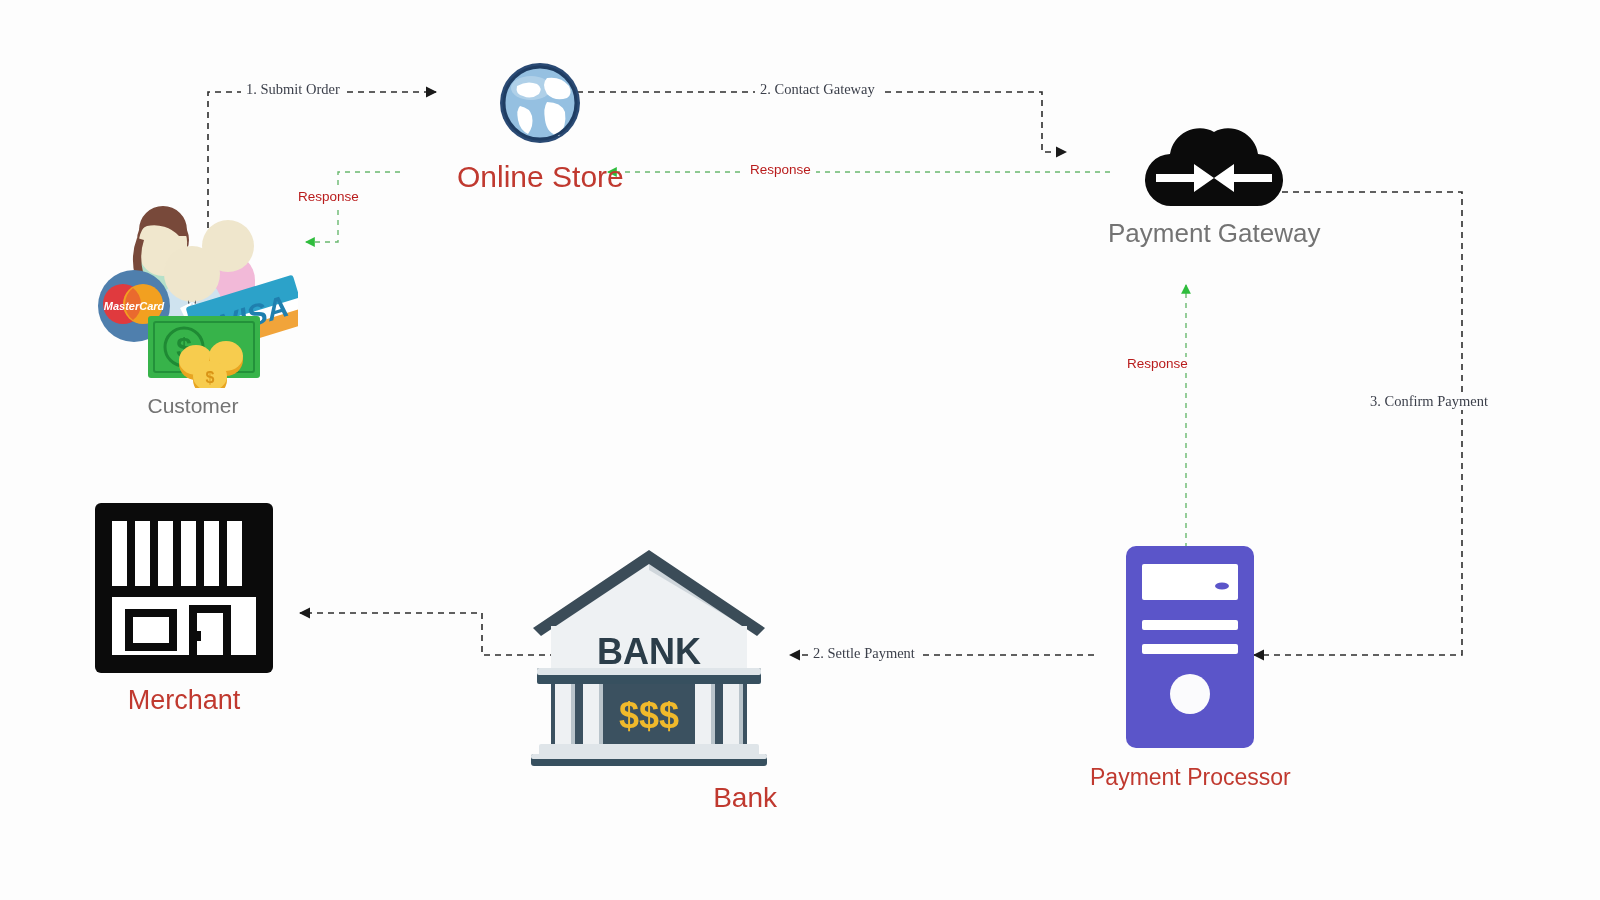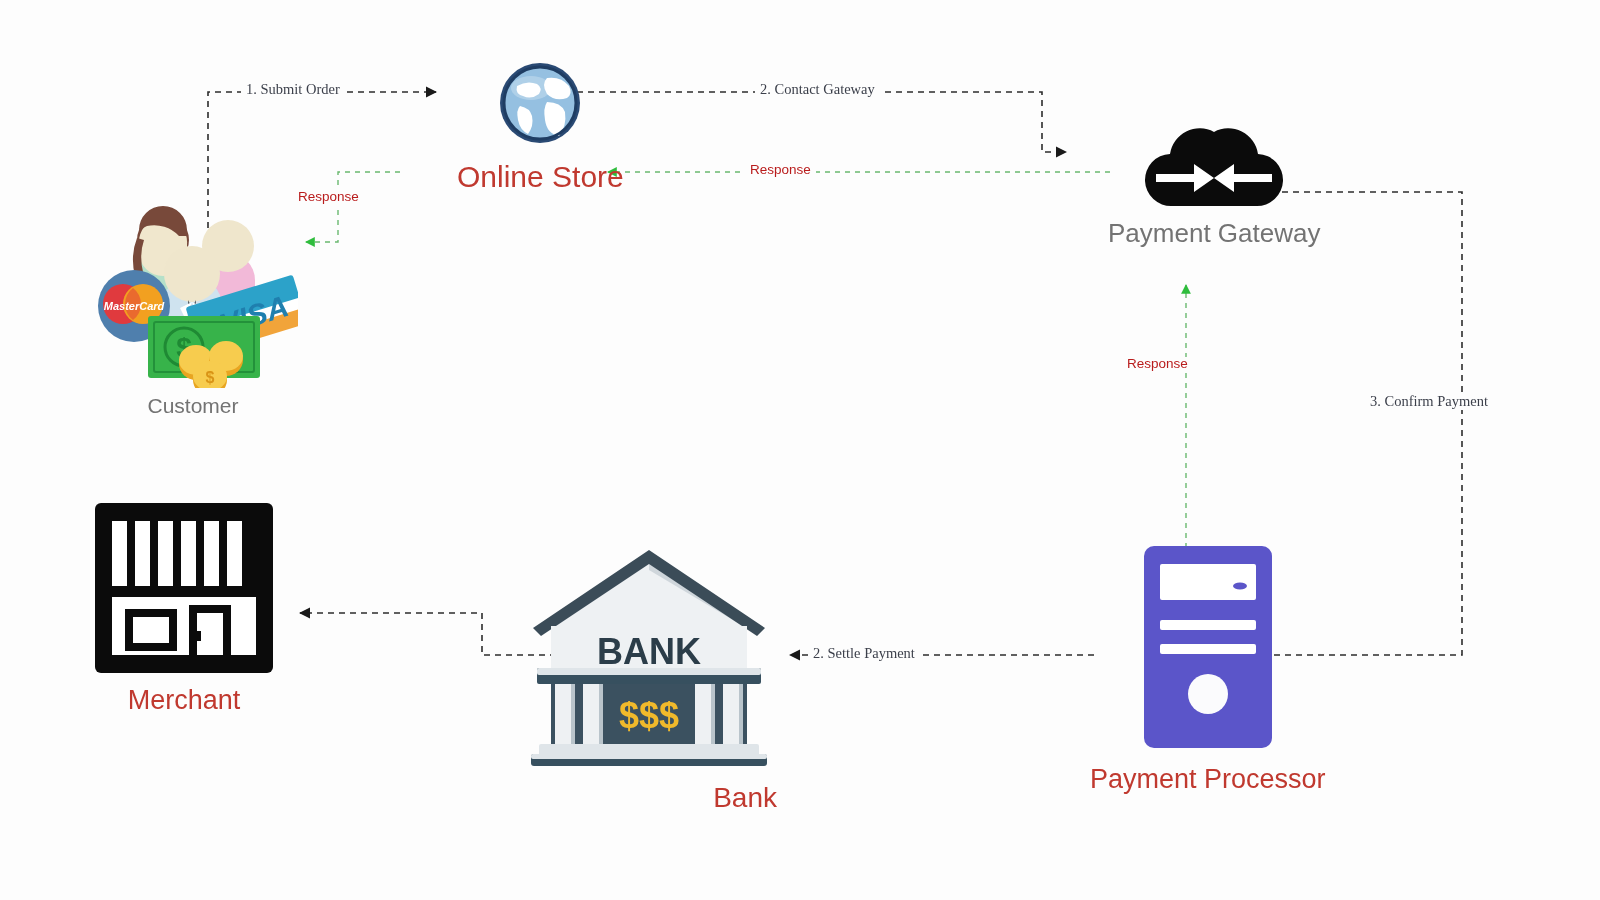--- a/index.html
+++ b/index.html
@@ -195,21 +195,21 @@
     <div class="ic-processor">
       <svg width="128" height="202" viewBox="0 0 128 202">
         <rect x="0" y="0" width="128" height="202" rx="10" fill="#5b55c9"></rect>
         <rect x="16" y="18" width="96" height="36" rx="2" fill="#ffffff"></rect>
         <ellipse cx="96" cy="40" rx="7" ry="3.5" fill="#5b55c9"></ellipse>
         <rect x="16" y="74" width="96" height="10" rx="2" fill="#ffffff"></rect>
         <rect x="16" y="98" width="96" height="10" rx="2" fill="#ffffff"></rect>
         <circle cx="64" cy="148" r="20" fill="#fbfbfd"></circle>
       </svg>
     </div>
-    <div class="node-label label-red" style="font-size:27px; margin-top:16px;">Payment Processor</div>
+    <div class="node-label label-red" style="font-size:23px; margin-top:16px;">Payment Processor</div>
   </div>
 
   <div class="node" style="left:521px; top:548px;align-items:flex-end;">
     <div class="ic-bank">
       <svg width="256" height="222" viewBox="0 0 256 222">
 
         <path d="M128 6 L238 78 L18 78 z" fill="#eef1f3"></path>
         <path d="M128 6 L238 78 L222 78 L128 22 z" fill="#cfd6db"></path>
         <path d="M128 2 L244 80 L236 88 L128 16 L20 88 L12 80 z" fill="#3b4c58"></path>
 

